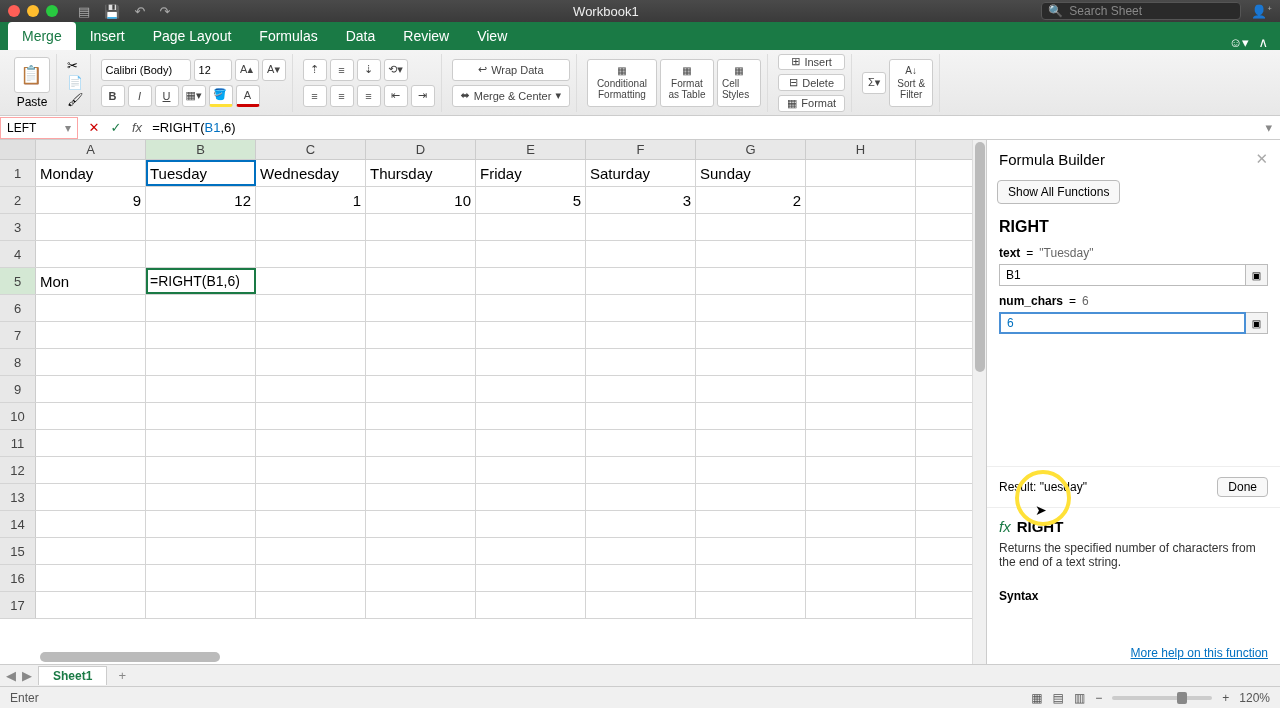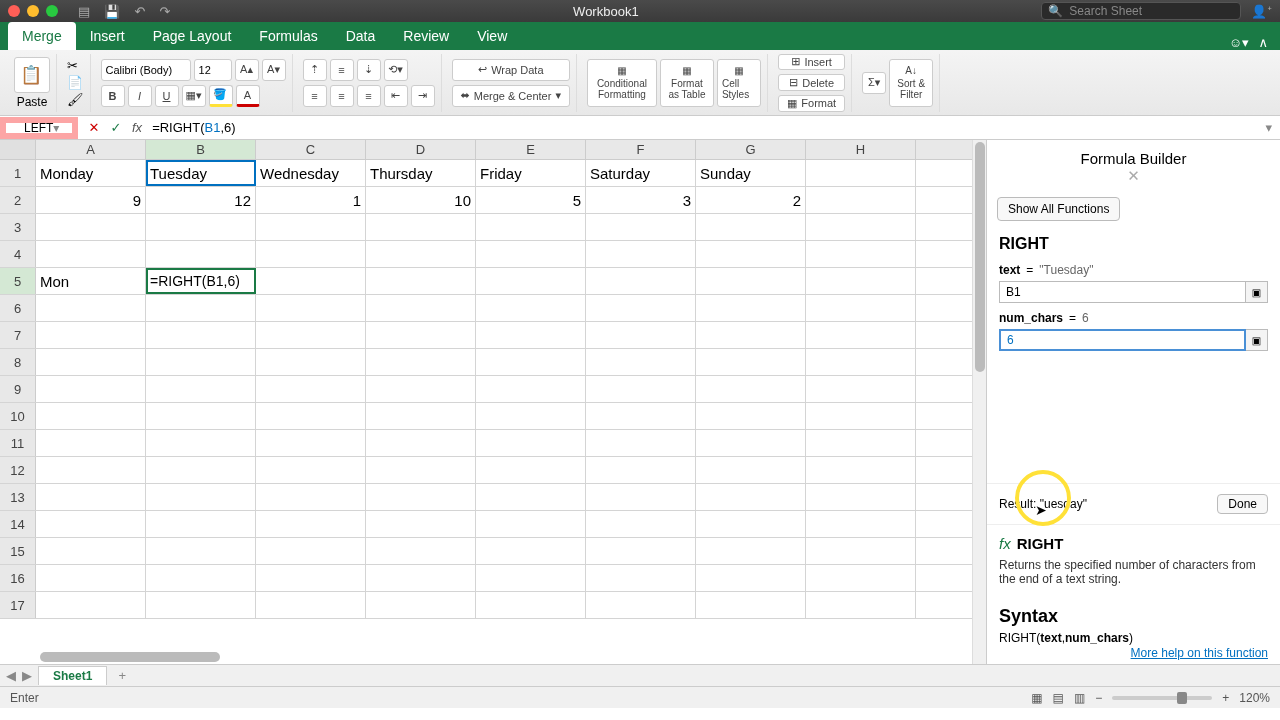--- a/index.html
+++ b/index.html
@@ -28,21 +28,21 @@
 .rbtn { min-width: 24px; height: 22px; border: 1px solid #ccc; background: #fff; border-radius: 3px; display: flex; align-items: center; justify-content: center; font-size: 11px; color: #444; cursor:pointer;}
 .rbtn.tall { height: 48px; flex-direction: column; font-size: 10px; gap: 2px; padding: 2px 4px;}
 .rbtn.wide { padding: 0 8px; gap: 4px;}
 .paste-group { display:flex;flex-direction:column;align-items:center;gap:2px;}
 .paste-big { width: 36px; height: 36px; border:1px solid #ccc; background:#fff; border-radius:3px;display:flex;align-items:center;justify-content:center;font-size:18px;}
 .font-select { width: 90px; height: 22px; border:1px solid #ccc; background:#fff; border-radius:3px; font-size:11px; padding:0 4px;display:flex;align-items:center;}
 .size-select { width: 38px; height:22px;border:1px solid #ccc;background:#fff;border-radius:3px;font-size:11px;padding:0 4px;display:flex;align-items:center;}
 
 
 .formulabar { height: 24px; border-bottom: 1px solid #ccc; display: flex; align-items: center; background: #fff; }
-.namebox { width: 78px; height: 22px; border: 6px solid #fca5a5; font-size: 12px; padding: 0 18px; display:flex;align-items:center;justify-content:space-between;}
+.namebox { width: 78px; height: 22px; border: 1px solid #fca5a5; font-size: 12px; padding: 0 6px; display:flex;align-items:center;justify-content:space-between;}
 .fbtns { display: flex; gap: 2px; padding: 0 6px; }
 .fbtns span { width: 20px; text-align: center; cursor:pointer;}
 .fx { font-style: italic; font-size: 13px; color: #555; margin-right: 6px;}
 .formula-input { flex: 1; font-size: 13px; padding: 0 4px; }
 .formula-input .fn { color: #000;} .formula-input .ref { color: #0070c0;}
 
 
 .sheet-wrap { display: flex; height: 524px; }
 .sheet { flex: 1; position: relative; overflow: hidden; }
 .colheads { display: flex; height: 20px; background: #e8e8e8; border-bottom:1px solid #ccc;}
@@ -56,40 +56,40 @@
 .cell { width: 110px; border-right: 1px solid #d4d4d4; padding: 0 4px; font-size: 15px; line-height: 27px; overflow: hidden; white-space: nowrap;}
 .cell.num { text-align: right; }
 .cell.active-ref { outline: 2px solid #0070c0; outline-offset: -2px;}
 .cell.editing { outline: 2px solid #1a7a45; outline-offset: -2px; font-size:14px;}
 .vscroll { width: 14px; background: #f0f0f0; border-left:1px solid #ddd;}
 .vscroll .thumb { width: 10px; margin: 2px auto; height: 230px; background: #bbb; border-radius: 5px;}
 .hscroll { height: 10px; margin-left: 40px; width: 180px; background: #bbb; border-radius: 5px;}
 
 
 .fb-pane { width: 294px; border-left: 1px solid #ccc; background: #fff; display: flex; flex-direction: column; position: relative;}
-.fb-head { display:flex;align-items:center;justify-content:space-between;padding: 10px 12px 8px; font-size: 15px; font-weight: 500; flex-direction: column;}
+.fb-head { display:flex;align-items:center;justify-content:space-between;padding: 10px 12px 8px; font-size: 15px; font-weight: 500;}
 .fb-close { color:#aaa; cursor:pointer;}
 .fb-btn { margin: 4px 10px; padding: 4px 10px; border:1px solid #bbb; border-radius: 4px; background:#f8f8f8; font-size: 12px; display:inline-block;cursor:pointer;}
 .fb-fn { padding: 10px 12px 4px; font-size: 16px; font-weight: bold; }
 .fb-arg { padding: 6px 12px 2px; }
 .fb-argline { font-size: 12px; display:flex; gap:6px;align-items:center;margin-bottom:4px;}
 .fb-argline .name { font-weight:bold;}
 .fb-argline .val { color:#666;}
 .fb-input { display:flex;}
 .fb-input input { flex:1; height: 22px; border:1px solid #bbb; padding: 0 6px; font-size: 12px;}
 .fb-input.focus input { border: 2px solid #4a90d6; color:#0070c0;}
 .fb-input .pick { width: 22px; border:1px solid #bbb; border-left:none; background:#f4f4f4; display:flex;align-items:center;justify-content:center;font-size:10px;cursor:pointer;}
 .fb-result { padding: 10px 12px; font-size: 12px; display:flex;align-items:center;justify-content:space-between; border-top:1px solid #eee; margin-top: 130px;}
 .fb-result .done { padding: 2px 10px; border:1px solid #bbb; border-radius:4px; background:#f8f8f8; font-size:12px;cursor:pointer;}
 .fb-desc { padding: 0 12px; border-top:1px solid #eee;}
 .fb-desc .fxname { display:flex;align-items:center;gap:6px;padding:10px 0 6px;font-size:15px;font-weight:bold;}
 .fb-desc .fxname .fx2 { color:#1a7a45; font-style:italic;font-weight:normal;}
 .fb-desc p { font-size: 12px; color:#333; padding-bottom: 10px;}
 .fb-syntax { padding: 10px 12px 0; font-size: 12px;}
-.fb-syntax .title { font-weight:bold; margin-bottom:4px; font-size:18px;}
+.fb-syntax .title { font-weight:bold; margin-bottom:4px; font-size:12px;}
 .fb-help { position:absolute;bottom:4px;right:12px;font-size:12px;color:#0070c0;text-decoration:underline;cursor:pointer;}
 
 
 .highlight-circle { position:absolute; width: 56px; height: 56px; border: 4px solid #ffe138; border-radius: 50%; pointer-events:none;}
 
 
 .sheettabs { height: 22px; background: #f0f0f0; border-top: 1px solid #ccc; display: flex; align-items: center; padding: 0 6px; gap: 6px;}
 .sheettabs .nav { color:#888; cursor:pointer;}
 .sheettab { padding: 2px 14px; background:#fff; border:1px solid #ccc; border-bottom:none; font-size:12px; font-weight:bold; color:#1a7a45;cursor:pointer;}
 .addsheet { width:18px;height:18px;display:flex;align-items:center;justify-content:center;color:#888;cursor:pointer;}
@@ -501,21 +501,20 @@
 
     <div class="fb-desc">
       <div class="fxname">
           <span class="fx2">fx</span>
           <span>RIGHT</span>
         </div>
       <p>Returns the specified number of characters from the end of a text string.</p>
     </div>
     <div class="fb-syntax">
       <div class="title">Syntax</div>
-      <div>RIGHT(<b>text</b>,<b>num_chars</b>)</div>
     </div>
     <div class="fb-help">More help on this function</div>
   </div>
 </div>
 
 <div class="sheettabs">
   <span class="nav">◀</span>
   <span class="nav">▶</span>
   <div class="sheettab">Sheet1</div>
   <div class="addsheet">+</div>

